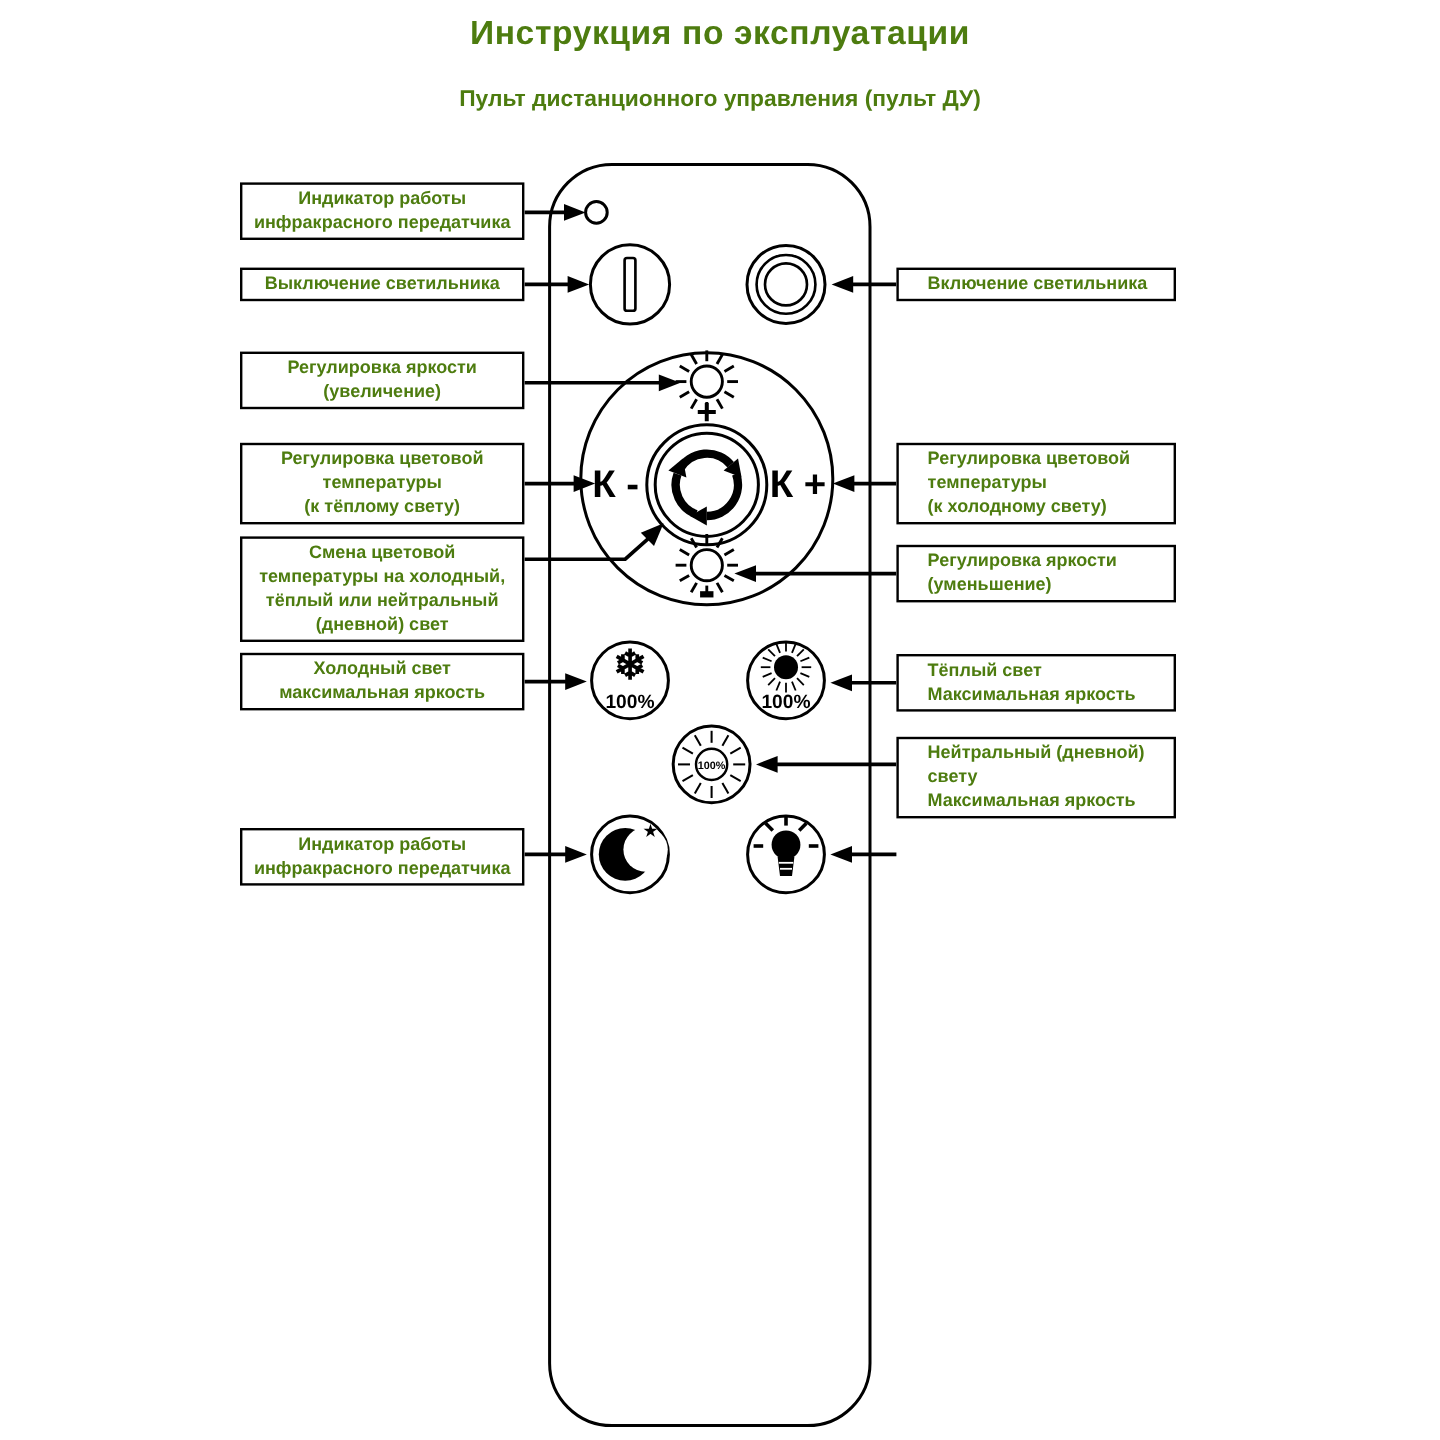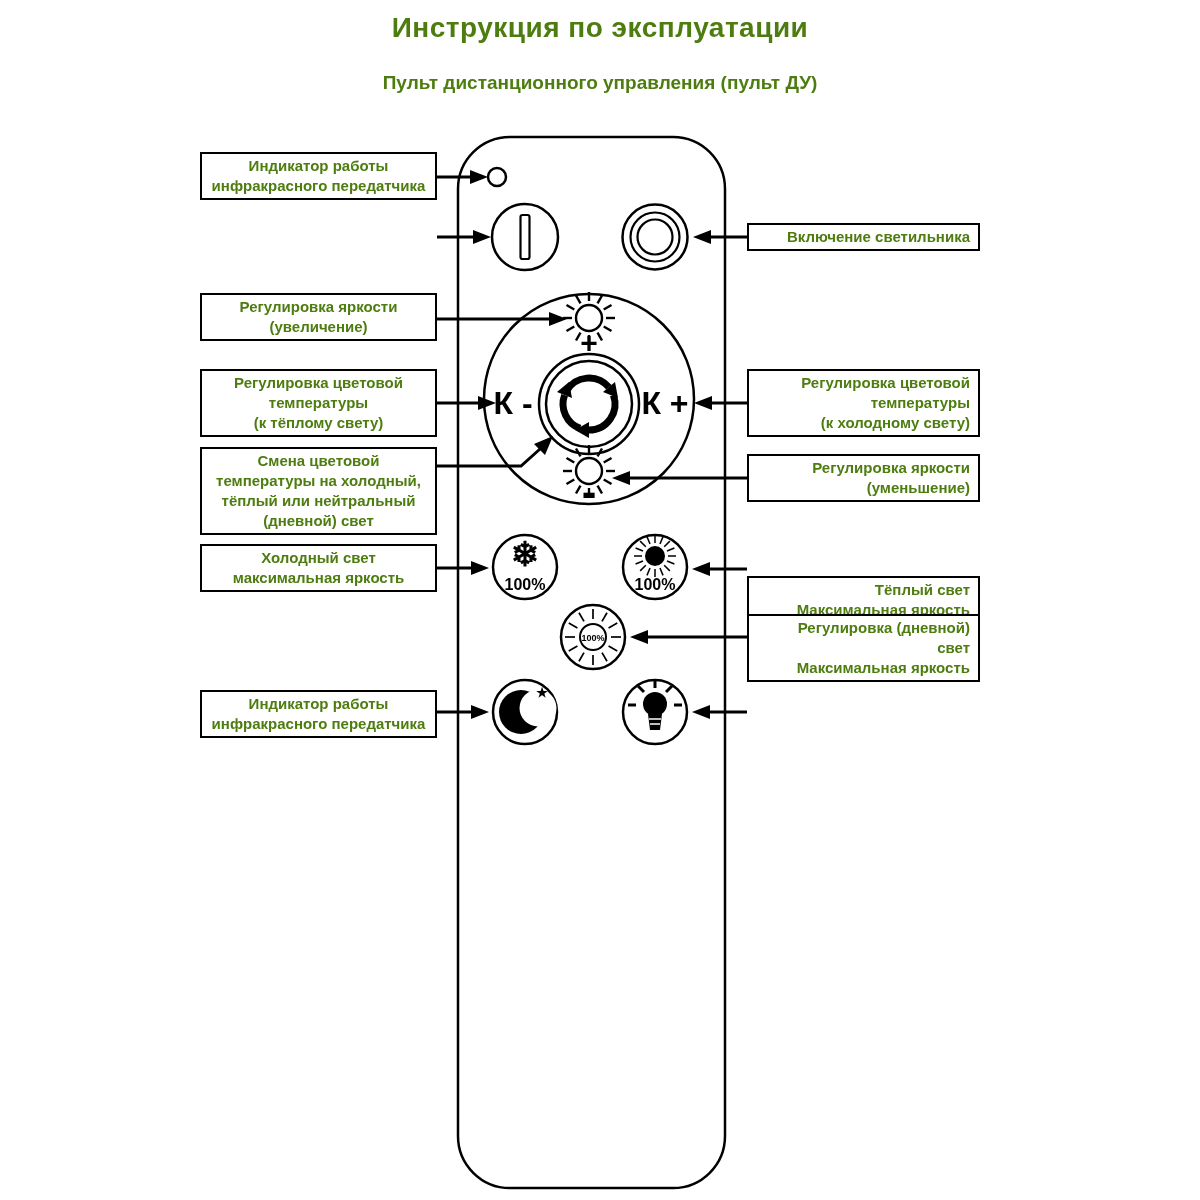--- a/index.html
+++ b/index.html
@@ -5,21 +5,21 @@
   html,body{margin:0;padding:0;background:#ffffff;}
   .stage{position:relative;width:1200px;height:1200px;background:#fff;
          font-family:"Liberation Sans",sans-serif;color:#4d7c0f;overflow:hidden;}
   .title{position:absolute;top:12px;left:0;width:100%;text-align:center;
          font-size:28px;font-weight:bold;letter-spacing:.5px;}
   .subtitle{position:absolute;top:72px;left:0;width:100%;text-align:center;
          font-size:19px;font-weight:bold;}
   .callout{position:absolute;box-sizing:border-box;border:2.5px solid #000;background:#fff;
          font-size:15px;font-weight:bold;line-height:20px;padding:2px 8px;white-space:pre-line;}
   .callout.left{left:200px;width:237px;text-align:center;}
-  .callout.right{left:747px;width:233px;text-align:right;padding-left:24px;}
+  .callout.right{left:747px;width:233px;text-align:left;padding-left:24px;}
   svg.diagram{position:absolute;left:0;top:0;}
   svg .btn{fill:#fff;stroke:#000;stroke-width:2.5;}
   svg .sun{fill:#fff;stroke:#000;stroke-width:2.4;}
   svg text{font-family:"Liberation Sans",sans-serif;font-weight:bold;fill:#000;}
 </style>
 </head>
 <body>
 
 <div class="stage">
 
@@ -218,38 +218,39 @@
         </g>
       <g>
           <line x1="747" y1="712" x2="709" y2="712"></line>
           <polygon points="692,712 710,705 710,719" stroke="none"></polygon>
         </g>
     </g>
   </svg>
 
   <div class="callout left" style="top:152px">Индикатор работы
 инфракрасного передатчика</div>
+  <div class="callout left" style="top:223px">Выключение светильника</div>
   <div class="callout left" style="top:293px">Регулировка яркости
 (увеличение)</div>
   <div class="callout left" style="top:369px">Регулировка цветовой
 температуры
 (к тёплому свету)</div>
   <div class="callout left" style="top:544px">Холодный свет
 максимальная яркость</div>
   <div class="callout left" style="top:447px">Смена цветовой
 температуры на холодный,
 тёплый или нейтральный
 (дневной) свет</div>
   <div class="callout left" style="top:690px">Индикатор работы
 инфракрасного передатчика</div>
 
   <div class="callout right" style="top:223px">Включение светильника</div>
   <div class="callout right" style="top:369px">Регулировка цветовой
 температуры
 (к холодному свету)</div>
   <div class="callout right" style="top:454px">Регулировка яркости
 (уменьшение)</div>
-  <div class="callout right" style="top:576px">Тёплый свет
+  <div class="callout right" style="top:545px">Тёплый свет
 Максимальная яркость</div>
-  <div class="callout right" style="top:614px">Регулировка (дневной) свет
+  <div class="callout right" style="top:614px">Нейтральный (дневной) свету
 Максимальная яркость</div>
 
 </div>
 
 </body></html>

